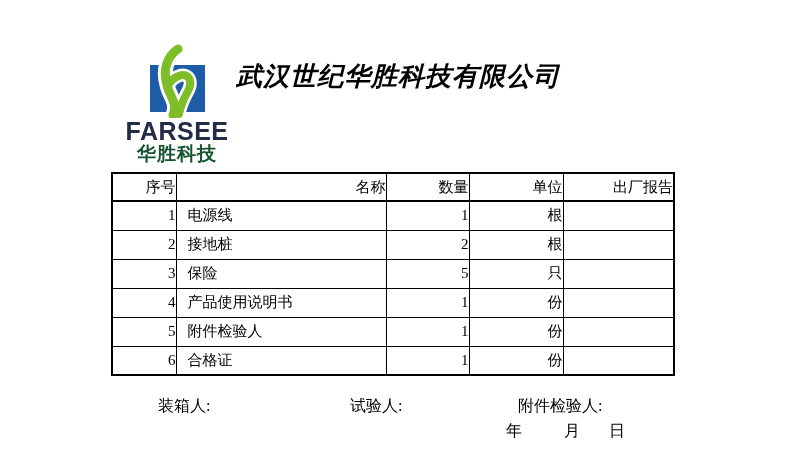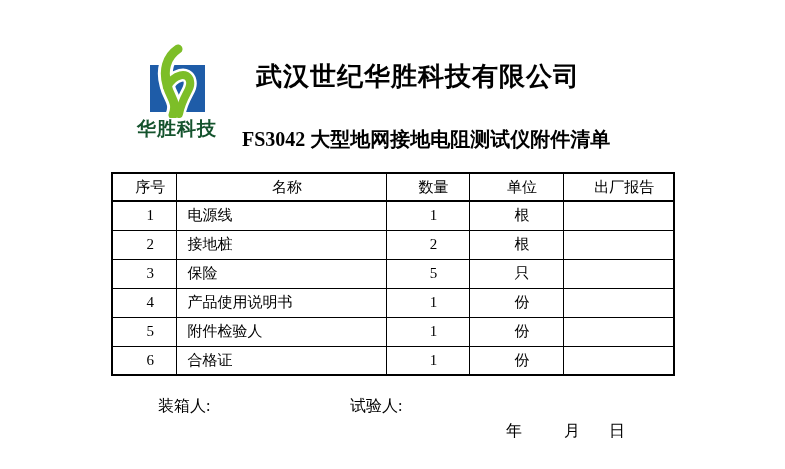--- a/index.html
+++ b/index.html
@@ -23,42 +23,43 @@
     letter-spacing:0.5px; color:#232c47;
   }
   .brand-cn {
     margin-top:1px;
     font-weight:bold; font-size:19px; line-height:20px;
     letter-spacing:1px; color:#14532d;
   }
 
   
   .company-name {
-    position:absolute; left:256px; top:59px; width:320px;
+    position:absolute; left:236px; top:59px; width:320px;
     text-align:right;
     font-size:26px; font-weight:bold; letter-spacing:1px;
     white-space:nowrap;
+    font-style:italic;
   }
   .doc-title {
     position:absolute; left:242px; top:126px; width:360px;
     font-size:20px; font-weight:bold;
     white-space:nowrap;
   }
 
   
   table.items {
     position:absolute; left:111px; top:172px;
     width:562px;
     border-collapse:collapse; table-layout:fixed;
     border:2px solid #000;
     font-size:15px;
   }
   table.items th, table.items td {
     border:1px solid #000;
-    text-align:center; vertical-align:middle;
+    text-align:right; vertical-align:middle;
     font-weight:normal;
     height:29px;
     overflow:hidden; white-space:nowrap;padding-left:12px;
   }
   table.items thead th { height:28px; border-bottom:2px solid #000; }
   table.items td.cell-name { text-align:left; padding-left:11px; }
 
   
   .sign-label { position:absolute; font-size:16px; white-space:nowrap; }
   .lbl-packer    { left:158px; top:396px; }
@@ -76,25 +77,25 @@
   <div class="logo-block">
     <svg class="logo-mark" width="114" height="74" viewBox="0 0 114 74">
       <rect x="30" y="21" width="55" height="47" fill="#1e5ca8"></rect>
 
       <path d="M58,5 C46,13 43,27 47,41 C50,54 58,58 53,71" fill="none" stroke="#ffffff" stroke-width="15" stroke-linecap="round"></path>
       <path d="M47,43 C54,30 68,27 70,37 C72,46 63,50 59,70" fill="none" stroke="#ffffff" stroke-width="13" stroke-linecap="round"></path>
 
       <path d="M58,5 C46,13 43,27 47,41 C50,54 58,58 53,71" fill="none" stroke="#7dbe28" stroke-width="9" stroke-linecap="round"></path>
       <path d="M47,43 C54,30 68,27 70,37 C72,46 63,50 59,70" fill="none" stroke="#7dbe28" stroke-width="8" stroke-linecap="round"></path>
     </svg>
+    <div class="brand-en">FARSEE</div>
     <div class="brand-cn">华胜科技</div>
   </div>
 
   <div class="company-name">武汉世纪华胜科技有限公司</div>
-  <div class="doc-title">FS3042 大型地网接地电阻测试仪附件清单</div>
 
   <table class="items">
     <colgroup>
       <col style="width:64px">
         <col style="width:210px">
         <col style="width:83px">
         <col style="width:94px">
         <col style="width:111px">
     </colgroup>
     <thead>
@@ -147,17 +148,18 @@
         <td class="cell-name">合格证</td>
         <td>1</td>
         <td>份</td>
         <td></td>
       </tr>
     </tbody>
   </table>
 
   <span class="sign-label lbl-packer">装箱人:</span>
   <span class="sign-label lbl-tester">试验人:</span>
+  <span class="sign-label lbl-inspector">附件检验人:</span>
   <span class="sign-label lbl-year">年</span>
   <span class="sign-label lbl-month">月</span>
   <span class="sign-label lbl-day">日</span>
 
 </div>
 
 </body></html>

